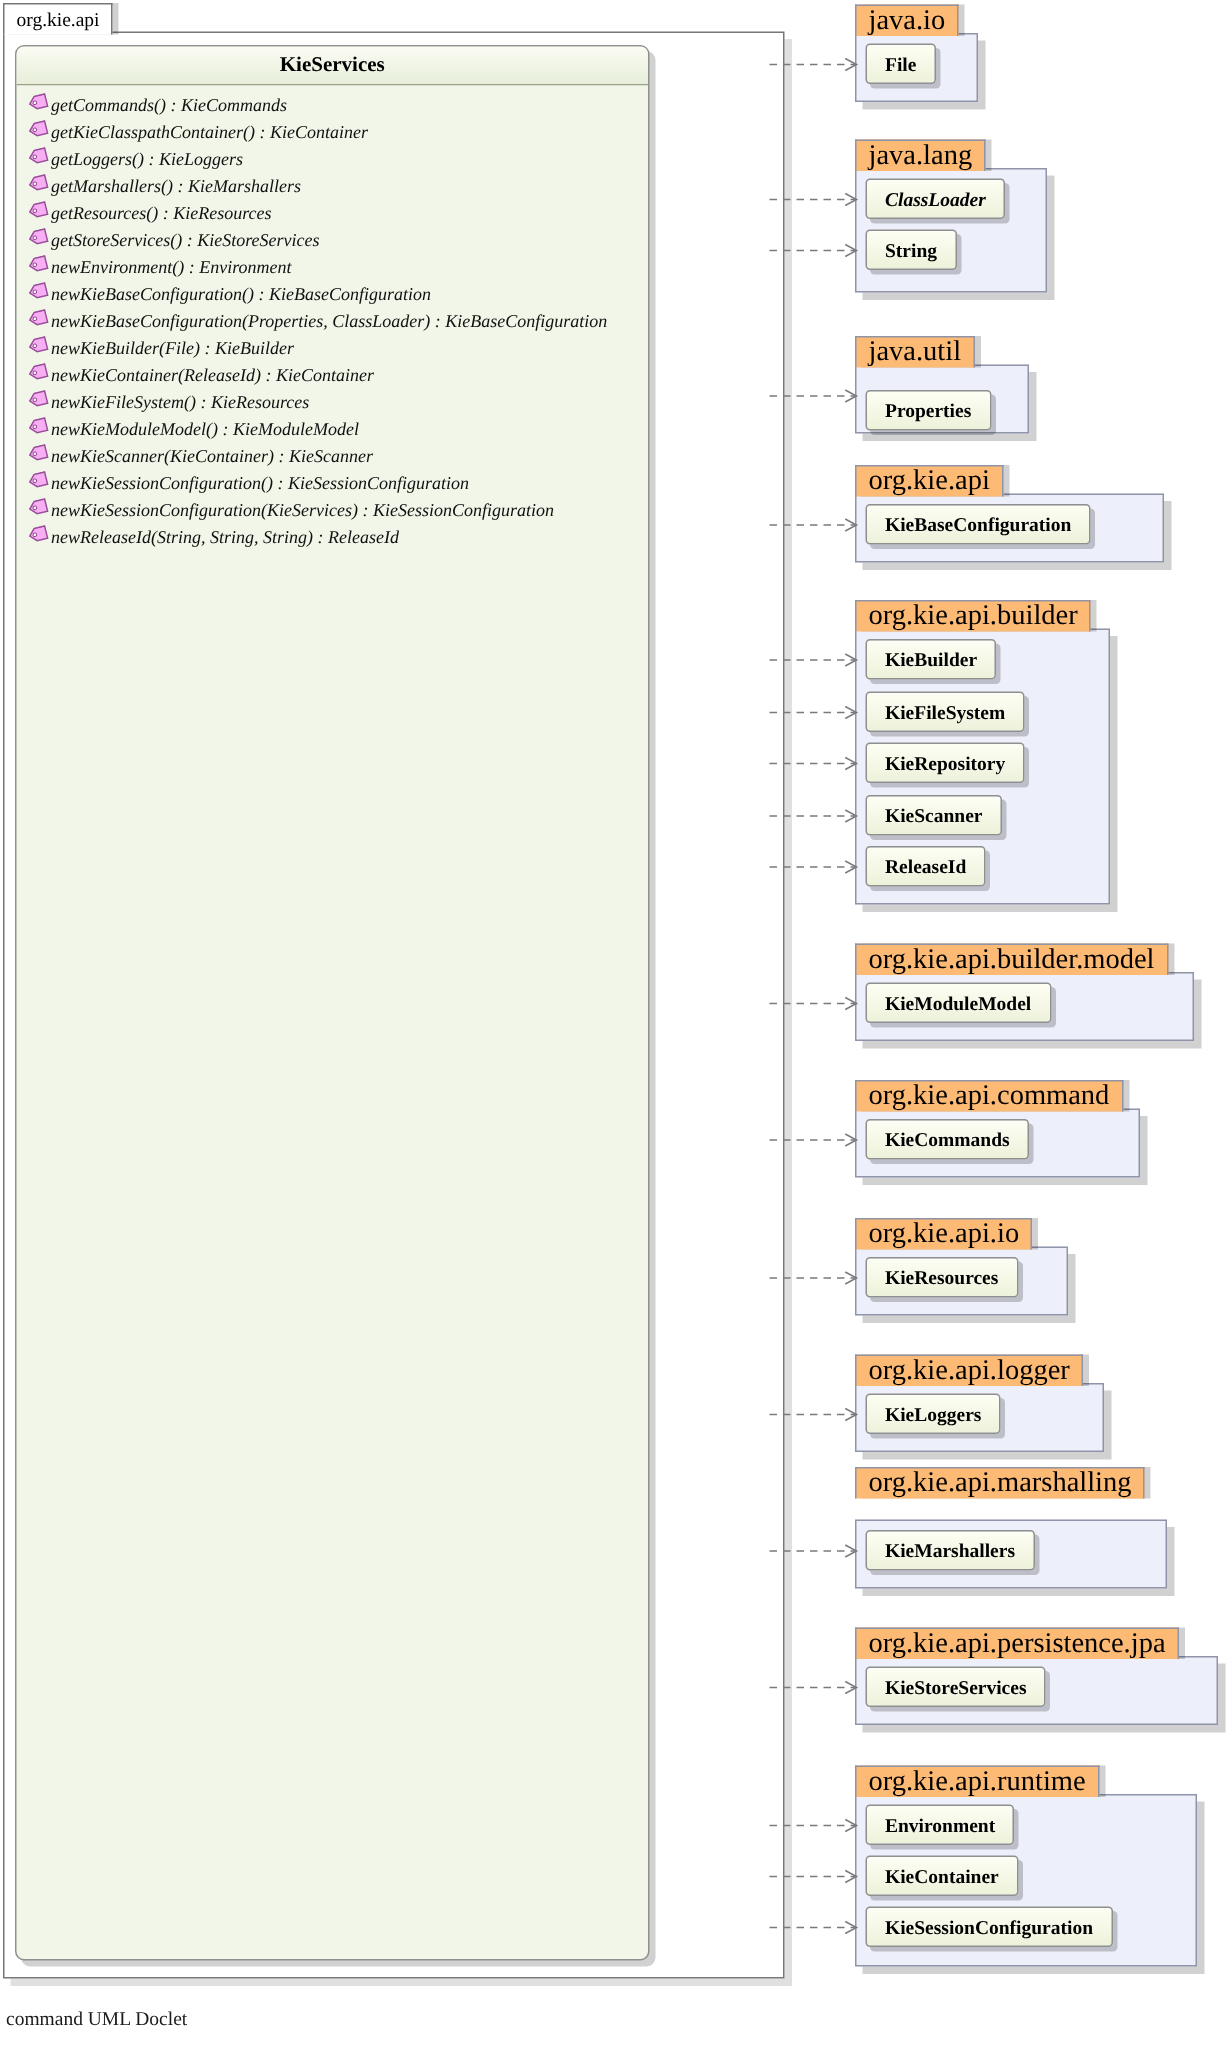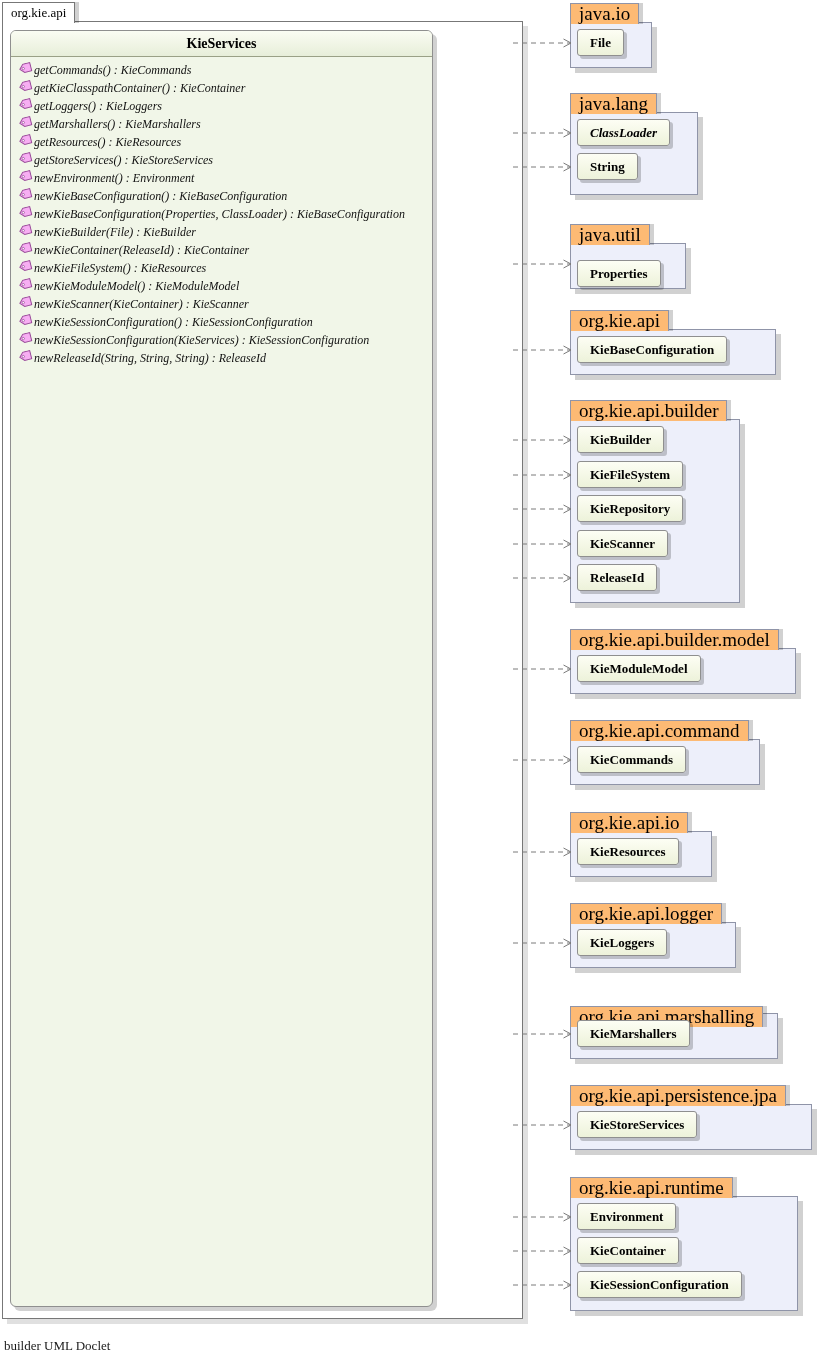--- a/index.html
+++ b/index.html
@@ -225,21 +225,21 @@
 
   <div class="pkg-body" style="left:570px;top:831px;width:142px;height:46px"></div>
   <div class="pkg-tab" style="left:570px;top:812px">org.kie.api.io</div>
   <div class="cls" style="left:577px;top:838px">KieResources</div>
 
   <div class="pkg-body" style="left:570px;top:922px;width:166px;height:46px"></div>
   <div class="pkg-tab" style="left:570px;top:903px">org.kie.api.logger</div>
   <div class="cls" style="left:577px;top:929px">KieLoggers</div>
 
   <div class="pkg-body" style="left:570px;top:1013px;width:208px;height:46px"></div>
-  <div class="pkg-tab" style="left:570px;top:1006px">org.kie.api.marshalling</div>
+  <div class="pkg-tab" style="left:570px;top:978px">org.kie.api.marshalling</div>
   <div class="cls" style="left:577px;top:1020px">KieMarshallers</div>
 
   <div class="pkg-body" style="left:570px;top:1104px;width:242px;height:46px"></div>
   <div class="pkg-tab" style="left:570px;top:1085px">org.kie.api.persistence.jpa</div>
   <div class="cls" style="left:577px;top:1111px">KieStoreServices</div>
 
   <div class="pkg-body" style="left:570px;top:1196px;width:228px;height:115px"></div>
   <div class="pkg-tab" style="left:570px;top:1177px">org.kie.api.runtime</div>
   <div class="cls" style="left:577px;top:1203px">Environment</div>
   <div class="cls" style="left:577px;top:1237px">KieContainer</div>
@@ -317,15 +317,15 @@
     <g>
         <line class="shaft" x1="513" y1="1251" x2="571" y2="1251"></line>
         <path class="ahead" d="M563.5 1247 L571 1251 L563.5 1255"></path>
       </g>
     <g>
         <line class="shaft" x1="513" y1="1285" x2="571" y2="1285"></line>
         <path class="ahead" d="M563.5 1281 L571 1285 L563.5 1289"></path>
       </g>
   </svg>
 
-  <div class="credit">builder UML Doclet</div>
+  <div class="credit">command UML Doclet</div>
 
 </div>
 
 </body></html>

